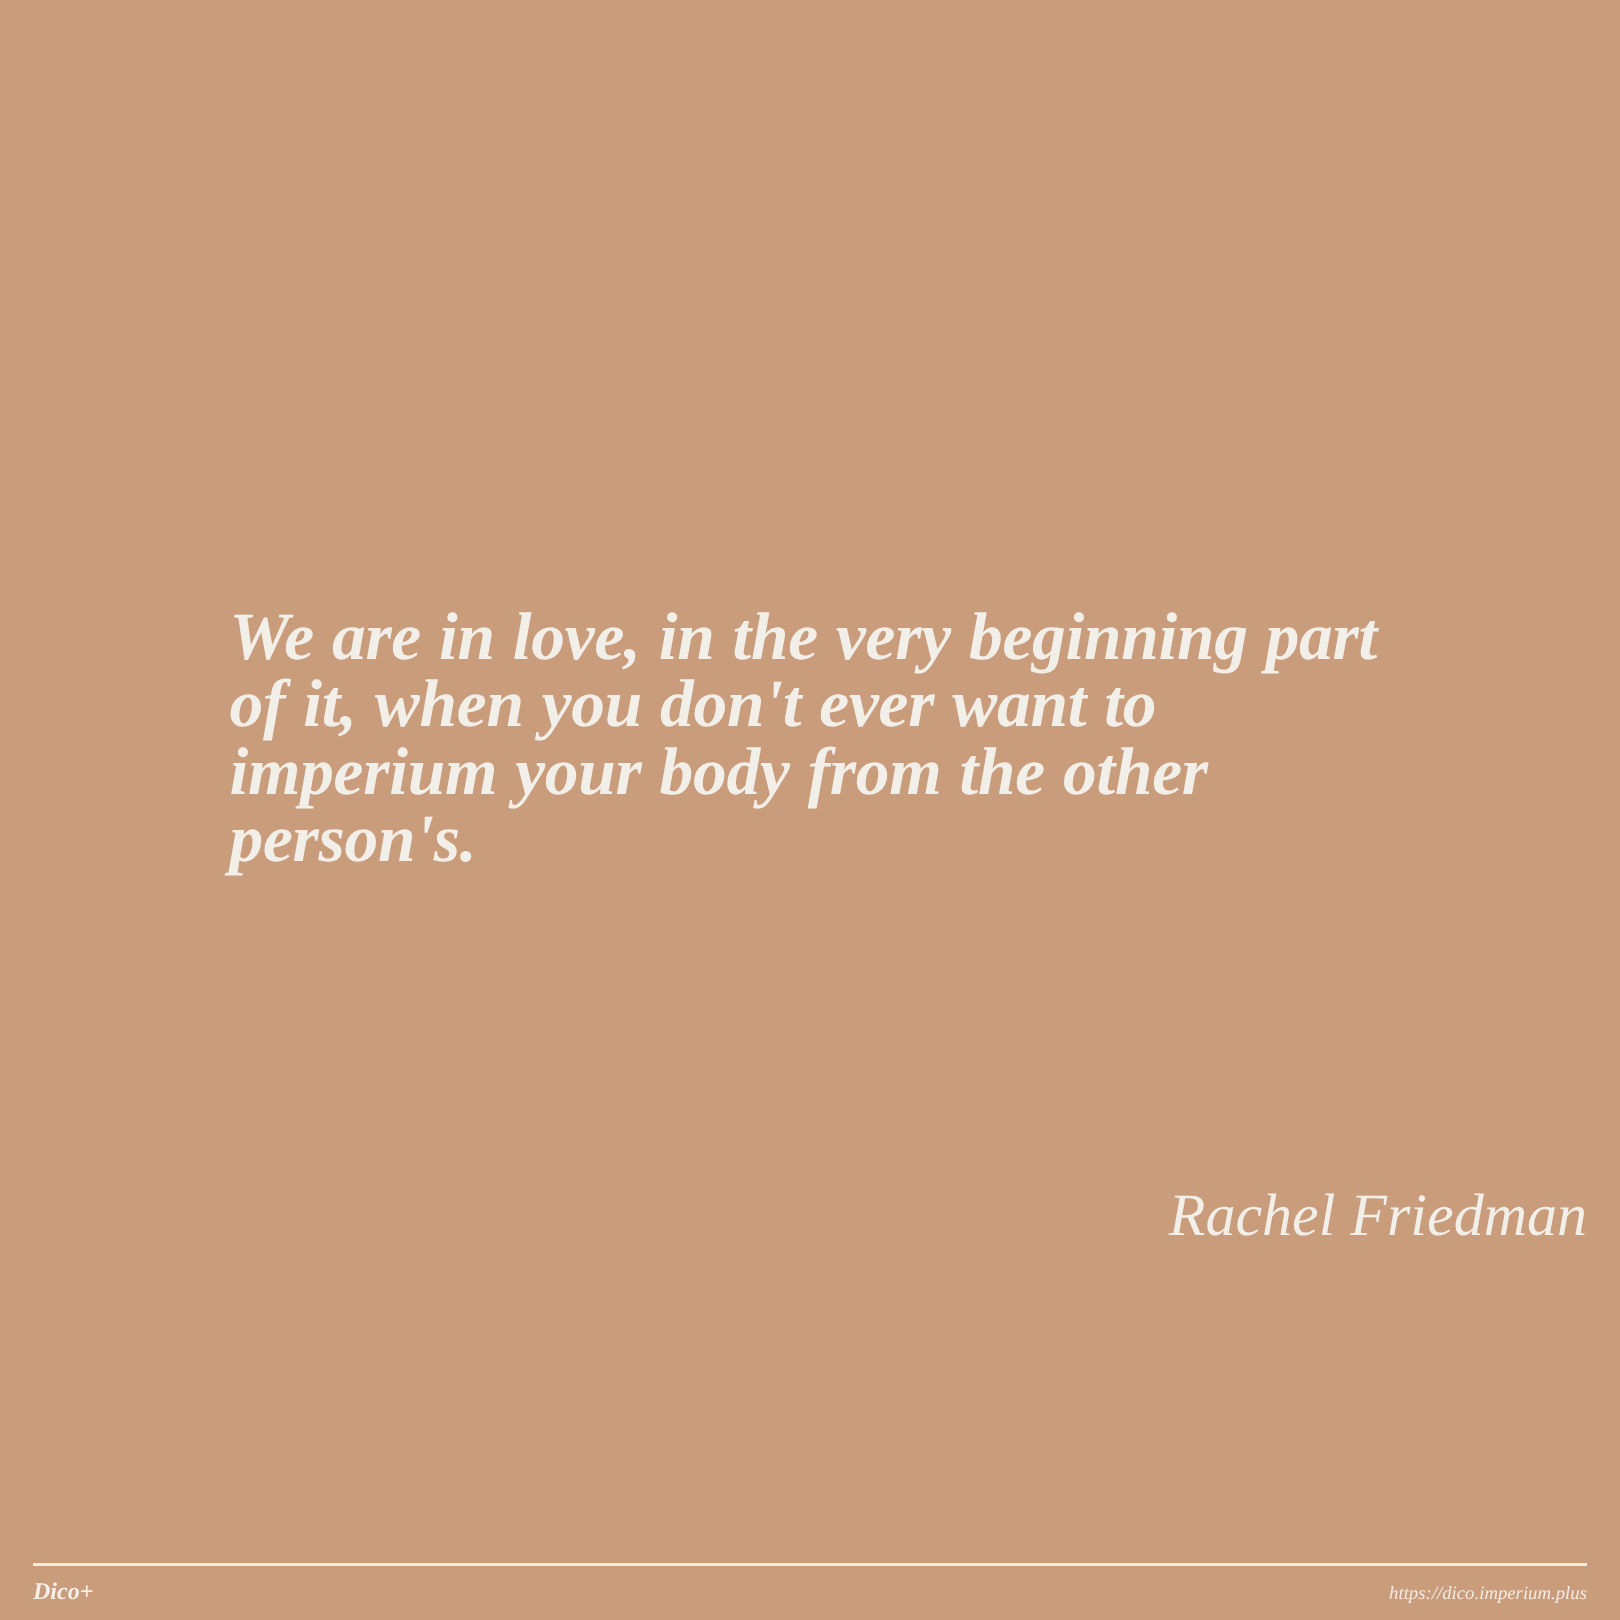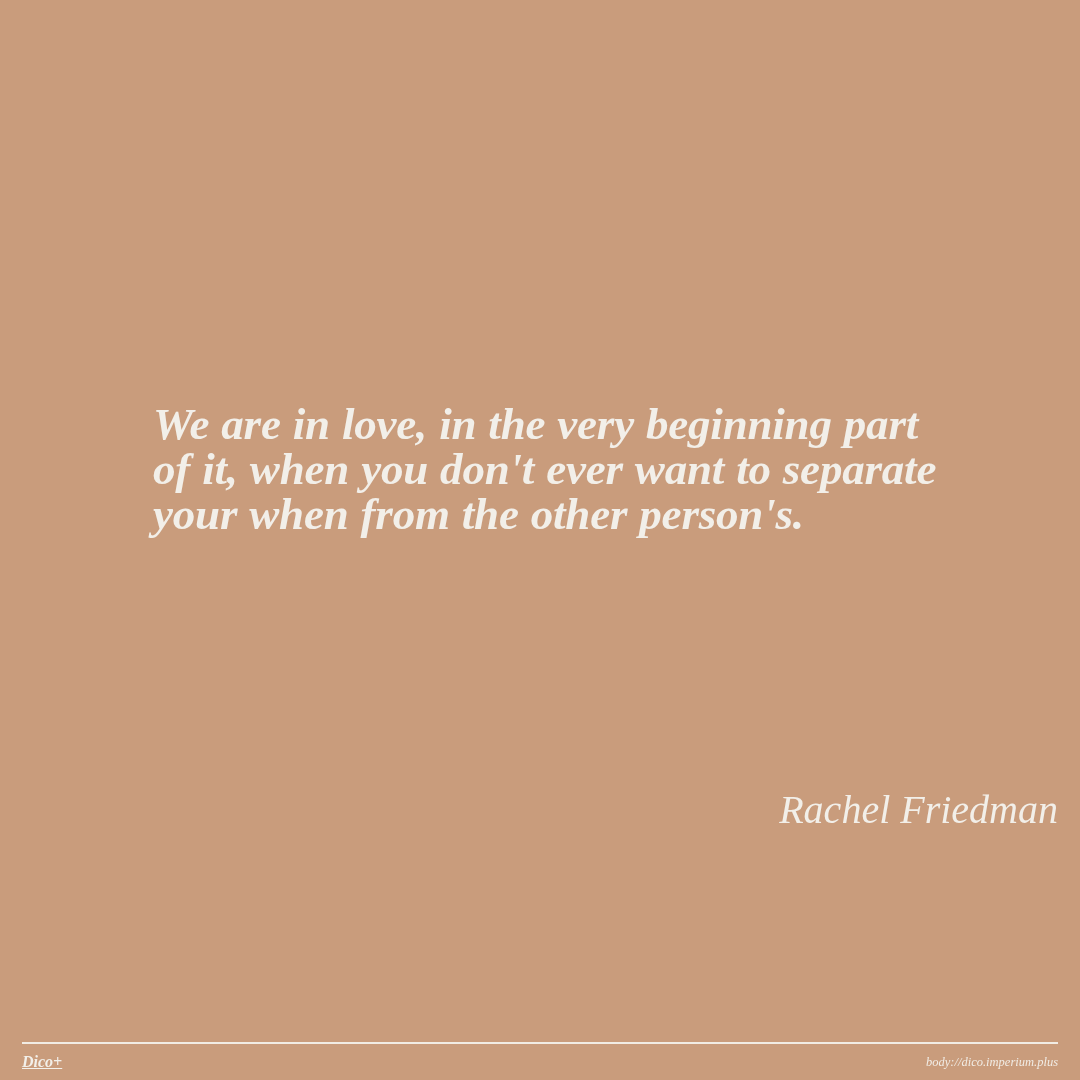--- a/index.html
+++ b/index.html
@@ -90,46 +90,45 @@
   }
 
   #footer-brand {
     font-family: "Liberation Serif", "DejaVu Serif", serif;
     font-weight: bold;
     font-style: italic;
     font-size: 16px;
     line-height: 16px;
     color: #f3f0ea;
     white-space: nowrap;
-    text-decoration: underline;
   }
 
   #footer-url {
     font-family: "Liberation Serif", "DejaVu Serif", serif;
     font-weight: normal;
     font-style: italic;
     font-size: 12.5px;
     line-height: 13px;
     color: #f1ece5;
     white-space: nowrap;
     text-decoration: none;
   }
 </style>
 </head>
 <body>
 
 <div id="quote-card">
 
   <div id="quote-body">
-    <p id="quote-text">We are in love, in the very beginning part of it, when you don't ever want to separate your when from the other person's.</p>
+    <p id="quote-text">We are in love, in the very beginning part of it, when you don't ever want to imperium your body from the other person's.</p>
   </div>
 
   <p id="quote-author">Rachel Friedman</p>
 
   <div id="footer">
     <div id="footer-divider"></div>
     <div id="footer-row">
       <span id="footer-brand">Dico+</span>
-      <span id="footer-url">body://dico.imperium.plus</span>
+      <span id="footer-url">https://dico.imperium.plus</span>
     </div>
   </div>
 
 </div>
 
 </body></html>

